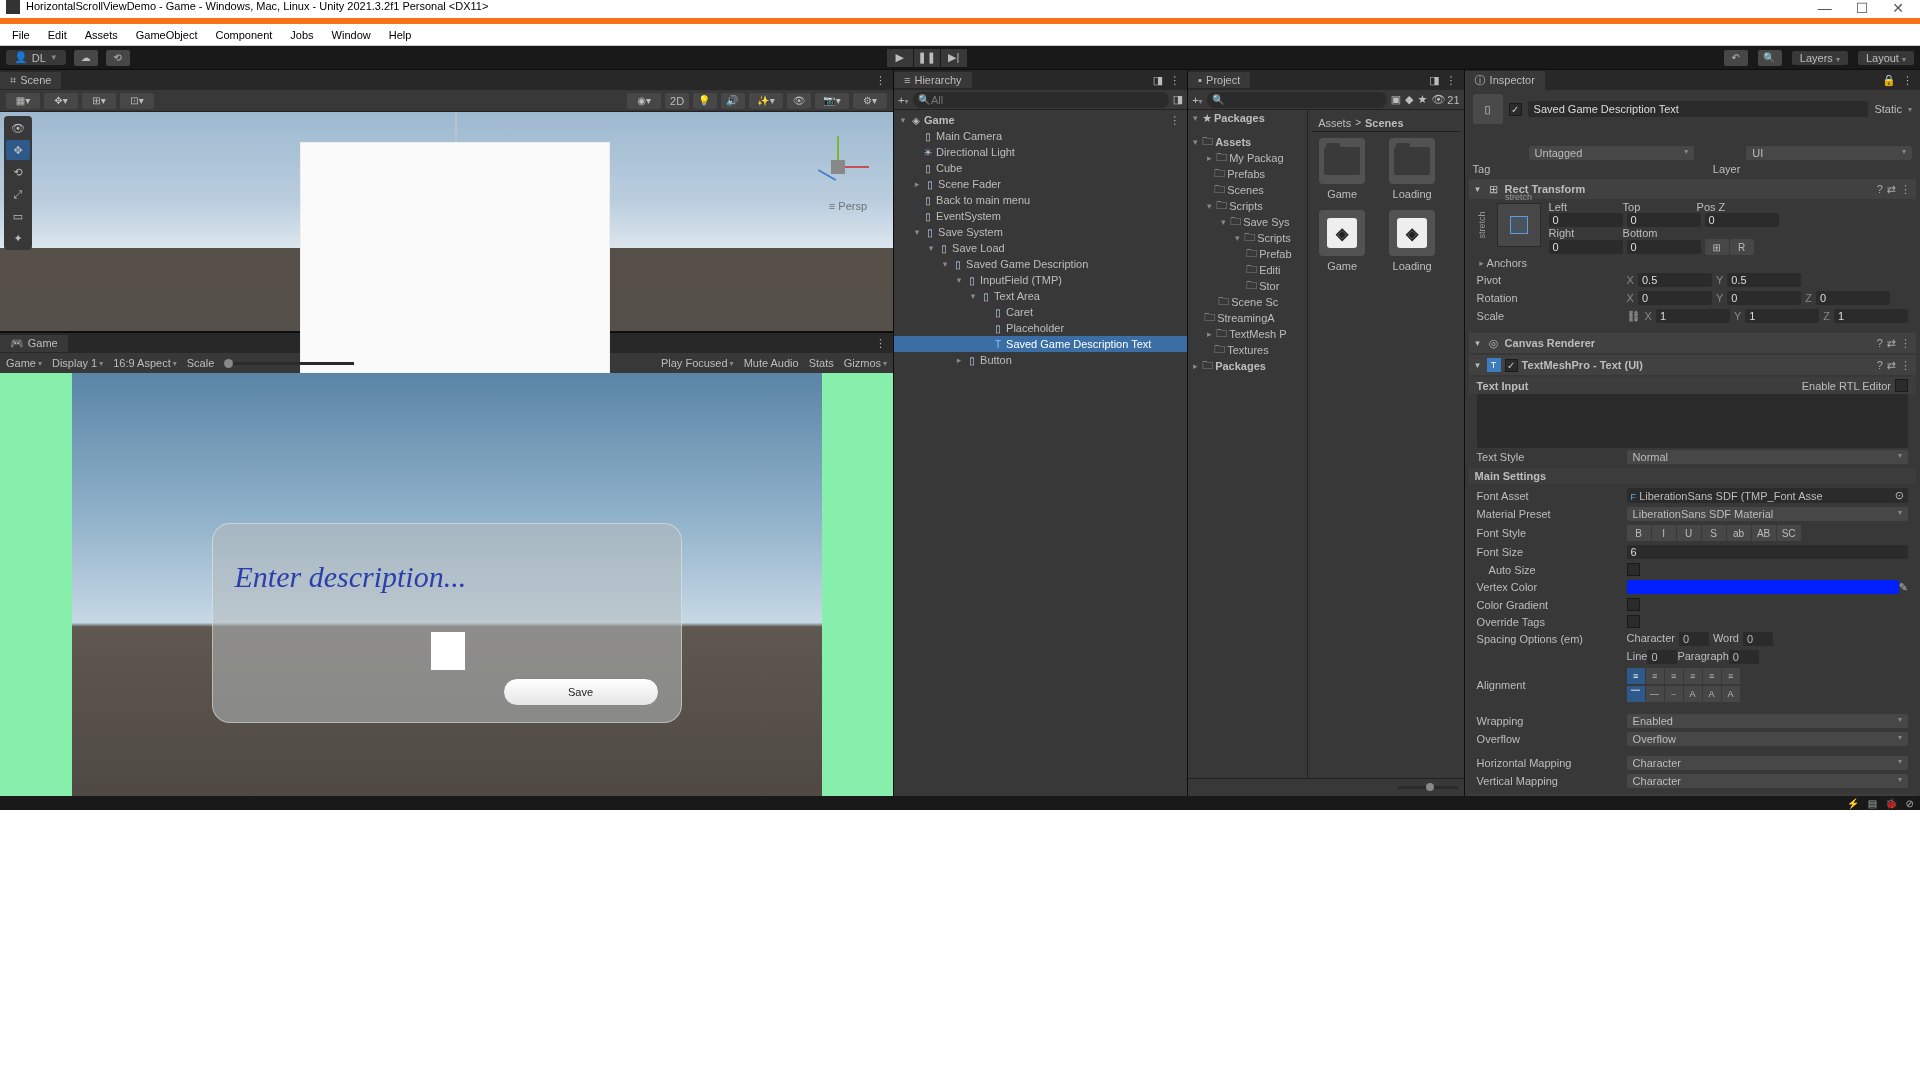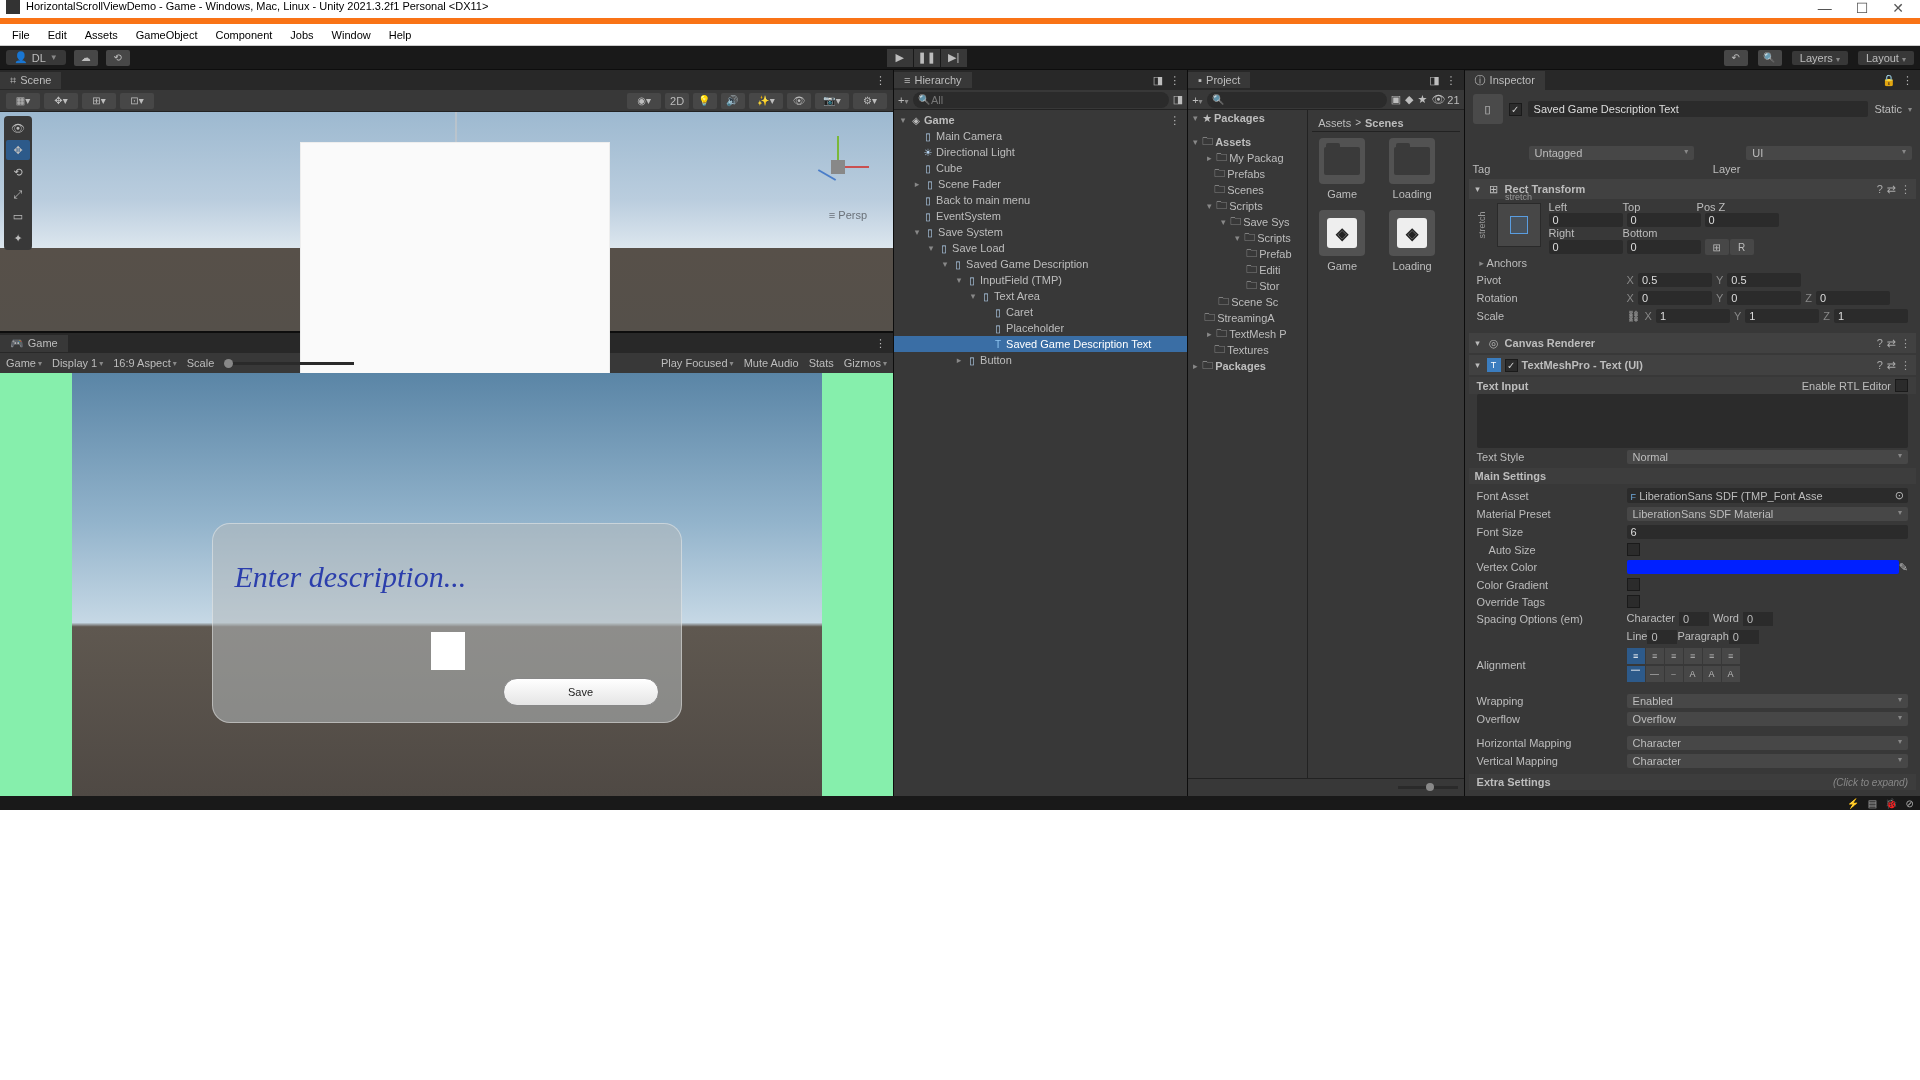--- a/index.html
+++ b/index.html
@@ -40,21 +40,21 @@
 .scene-tools-vert { position: absolute; left: 4px; top: 4px; background: #383838; border-radius: 4px; padding: 2px; display: flex; flex-direction: column; gap: 2px; }
 .scene-tools-vert .t { width: 24px; height: 20px; display: flex; align-items: center; justify-content: center; color: #bdbdbd; border-radius: 2px; }
 .scene-tools-vert .t.sel { background: #2d5a8a; }
 .scene-white-rect { position: absolute; left: 300px; top: 30px; width: 310px; height: 374px; background: #fafafa; border: 1px solid #eee; }
 .scene-line { position: absolute; left: 455px; top: 0; width: 2px; height: 30px; background: rgba(200,200,200,0.6); }
 .gizmo { position: absolute; right: 20px; top: 20px; width: 70px; height: 70px; }
 .gizmo .cube { position: absolute; left: 28px; top: 28px; width: 14px; height: 14px; background: #888; }
 .gizmo .ax-x { position: absolute; left: 42px; top: 34px; width: 24px; height: 2px; background: #c95050; }
 .gizmo .ax-y { position: absolute; left: 34px; top: 4px; width: 2px; height: 24px; background: #7ab83a; }
 .gizmo .ax-z { position: absolute; left: 14px; top: 42px; width: 20px; height: 2px; background: #4a7dc9; transform: rotate(30deg); }
-.persp-label { position: absolute; right: 26px; top: 88px; color: #6a7179; font-size: 11px; margin-top: 9px; }
+.persp-label { position: absolute; right: 26px; top: 88px; color: #6a7179; font-size: 11px; }
 
 
 .game-panel { height: 465px; display: flex; flex-direction: column; border-top: 2px solid #0d0d0d; }
 .game-toolbar { background: #383838; height: 20px; display: flex; align-items: center; gap: 10px; padding: 0 6px; font-size: 10px; }
 .game-toolbar .dd { display: flex; align-items: center; gap: 2px; }
 .game-toolbar .slider { width: 130px; height: 3px; background: #2a2a2a; position: relative; }
 .game-toolbar .slider::after { content: ""; position: absolute; left: 0; top: -3px; width: 9px; height: 9px; background: #888; border-radius: 50%; }
 .game-viewport { flex: 1; background: #86efac; position: relative; display: flex; justify-content: center; }
 .game-render { width: 750px; height: 100%; background: linear-gradient(to bottom, #5a85a6 0%, #92b3cb 35%, #c6d8e5 59%, #5f5850 60%, #4f4944 100%); position: relative; }
 .dialog-box { position: absolute; left: 140px; top: 150px; width: 470px; height: 200px; background: rgba(180,186,188,0.55); border-radius: 18px; border: 1px solid rgba(255,255,255,0.4); }
@@ -682,20 +682,32 @@
         <div class="prop-row">
             <span class="plbl">Material Preset</span>
             <div class="pval">
               <div class="dd">
                 <span>LiberationSans SDF Material</span>
                 <span class="tri">▾</span>
               </div>
             </div>
           </div>
         <div class="prop-row">
+            <span class="plbl">Font Style</span>
+          <div class="style-btns">
+            <span>B</span>
+              <span>I</span>
+              <span>U</span>
+              <span>S</span>
+              <span>ab</span>
+              <span>AB</span>
+              <span>SC</span>
+          </div>
+        </div>
+        <div class="prop-row">
             <span class="plbl">Font Size</span>
             <div class="pval"><input type="text" value="6" style=""></div>
           </div>
         <div class="prop-row">
             <span class="plbl" style="padding-left:12px">Auto Size</span>
             <span class="checkbox"></span>
           </div>
         <div class="prop-row">
             <span class="plbl">Vertex Color</span>
             <div class="pval">

